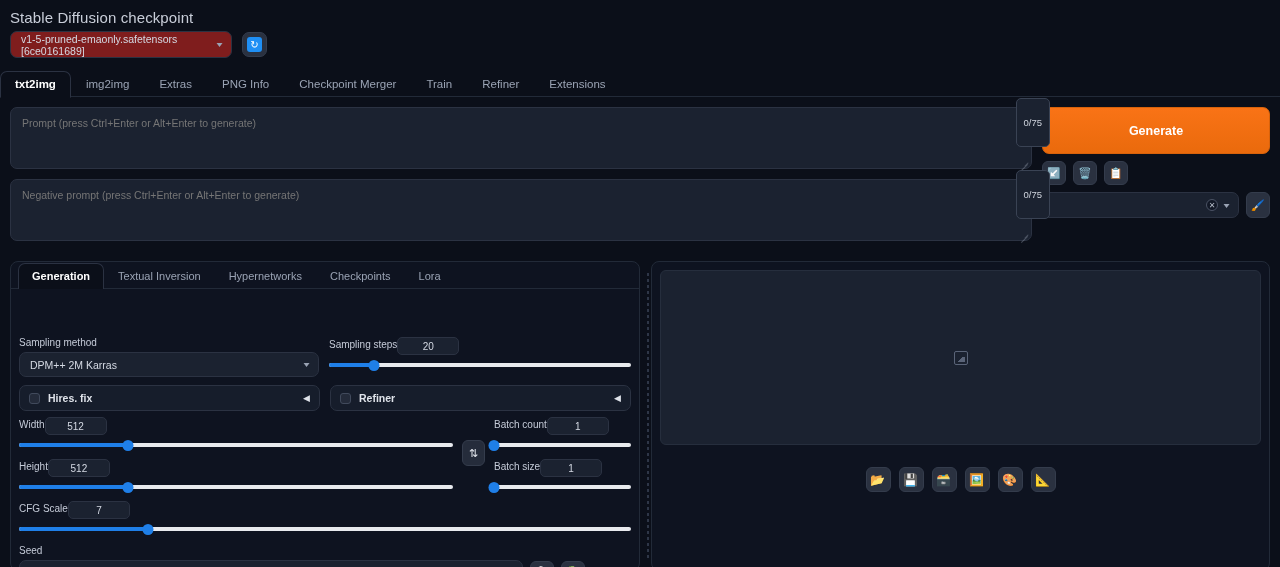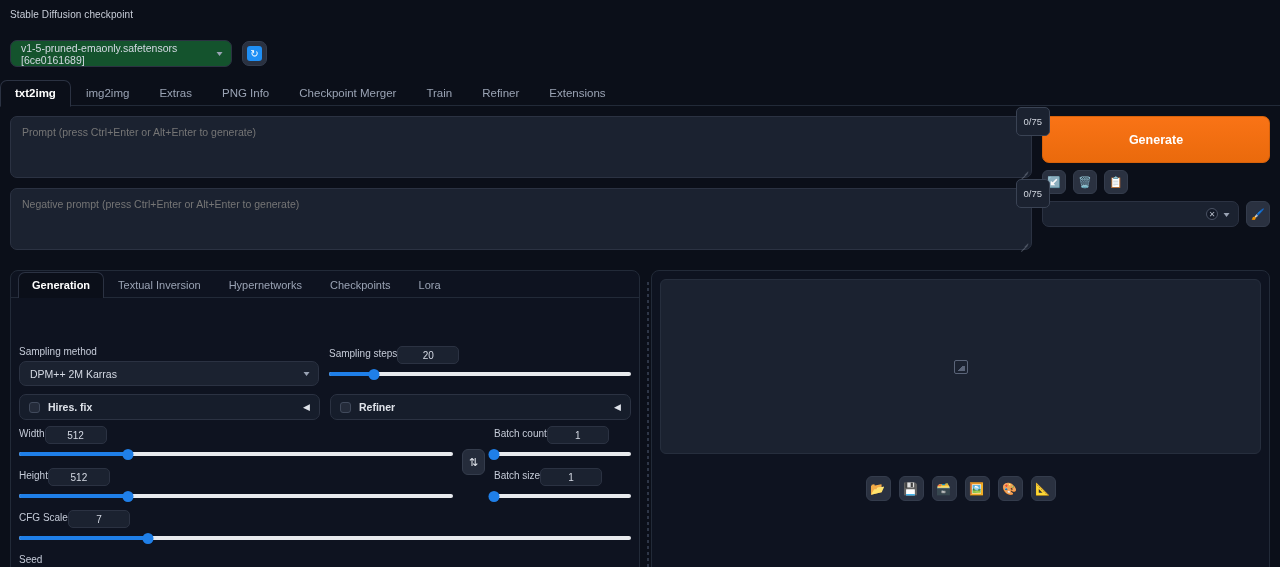--- a/index.html
+++ b/index.html
@@ -8,24 +8,24 @@
     background: #0b0f19;
     font-family: "Liberation Sans", sans-serif;
     color: #c5cbd8;
     overflow: hidden;
   }
   .app { width: 1280px; height: 567px; position: relative; background: #0b0f19; }
 
   
   .topbar { display: flex; align-items: flex-start; padding: 9px 10px 0 10px; gap: 10px; }
   .ckpt-block { display: flex; flex-direction: column; }
-  .ckpt-label { font-size: 10px; color: #c8cdd8; margin-bottom: 20px; letter-spacing: .1px; }
+  .ckpt-label { font-size: 15px; color: #c8cdd8; margin-bottom: 5px; letter-spacing: .1px; }
   .ckpt-row { display: flex; align-items: center; gap: 10px; }
   .ckpt-select {
-    width: 222px; height: 27px; background: #14532d; border: 1px solid #2b3242;
+    width: 222px; height: 27px; background: #7f1d1d; border: 1px solid #2b3242;
     border-radius: 7px; display: flex; align-items: center; justify-content: space-between;
     padding: 0 8px 0 10px; font-size: 10.5px; color: #d4d9e3; cursor: pointer;
   }
   .caret { font-size: 7px; color: #9aa3b4; transform: scaleX(1.45); }
   .icon-btn {
     width: 25px; height: 25px; border-radius: 7px; background: #2a3140; border: 1px solid #333c4d;
     display: flex; align-items: center; justify-content: center; cursor: pointer; font-size: 12px;
   }
   .refresh-glyph {
     width: 15px; height: 15px; background: #1f8ff5; border-radius: 3px;
@@ -53,21 +53,21 @@
   .ta-wrap { position: relative; margin-bottom: 6px; }
   .textarea {
     width: 100%; background: #1b2230; border: 1px solid #2b3242; border-radius: 7px;
     height: 62px; padding: 9px 11px; font-size: 10.5px; color: #6f7a8d;
     font-family: "Liberation Sans", sans-serif; resize: none;
   }
   .textarea.neg { height: 62px; }
   .token-badge {
     position: absolute; right: -18px; top: -9px; background: #1b2230; border: 1px solid #3a4considerable;
     border: 1px solid #3a4354; border-radius: 5px; font-size: 9.5px; color: #d0d5de;
-    padding: 8px 7px; z-index: 5;
+    padding: 18px 7px; z-index: 5;
   }
   .resize-grip {
     position: absolute; right: 3px; bottom: 3px; width: 9px; height: 9px; opacity: .45;
   }
   .resize-grip:before, .resize-grip:after {
     content: ''; position: absolute; right: 0; background: #8b93a3; height: 1px; transform: rotate(-45deg);
   }
   .resize-grip:before { width: 9px; bottom: 2px; }
   .resize-grip:after { width: 5px; bottom: 5px; }
 

